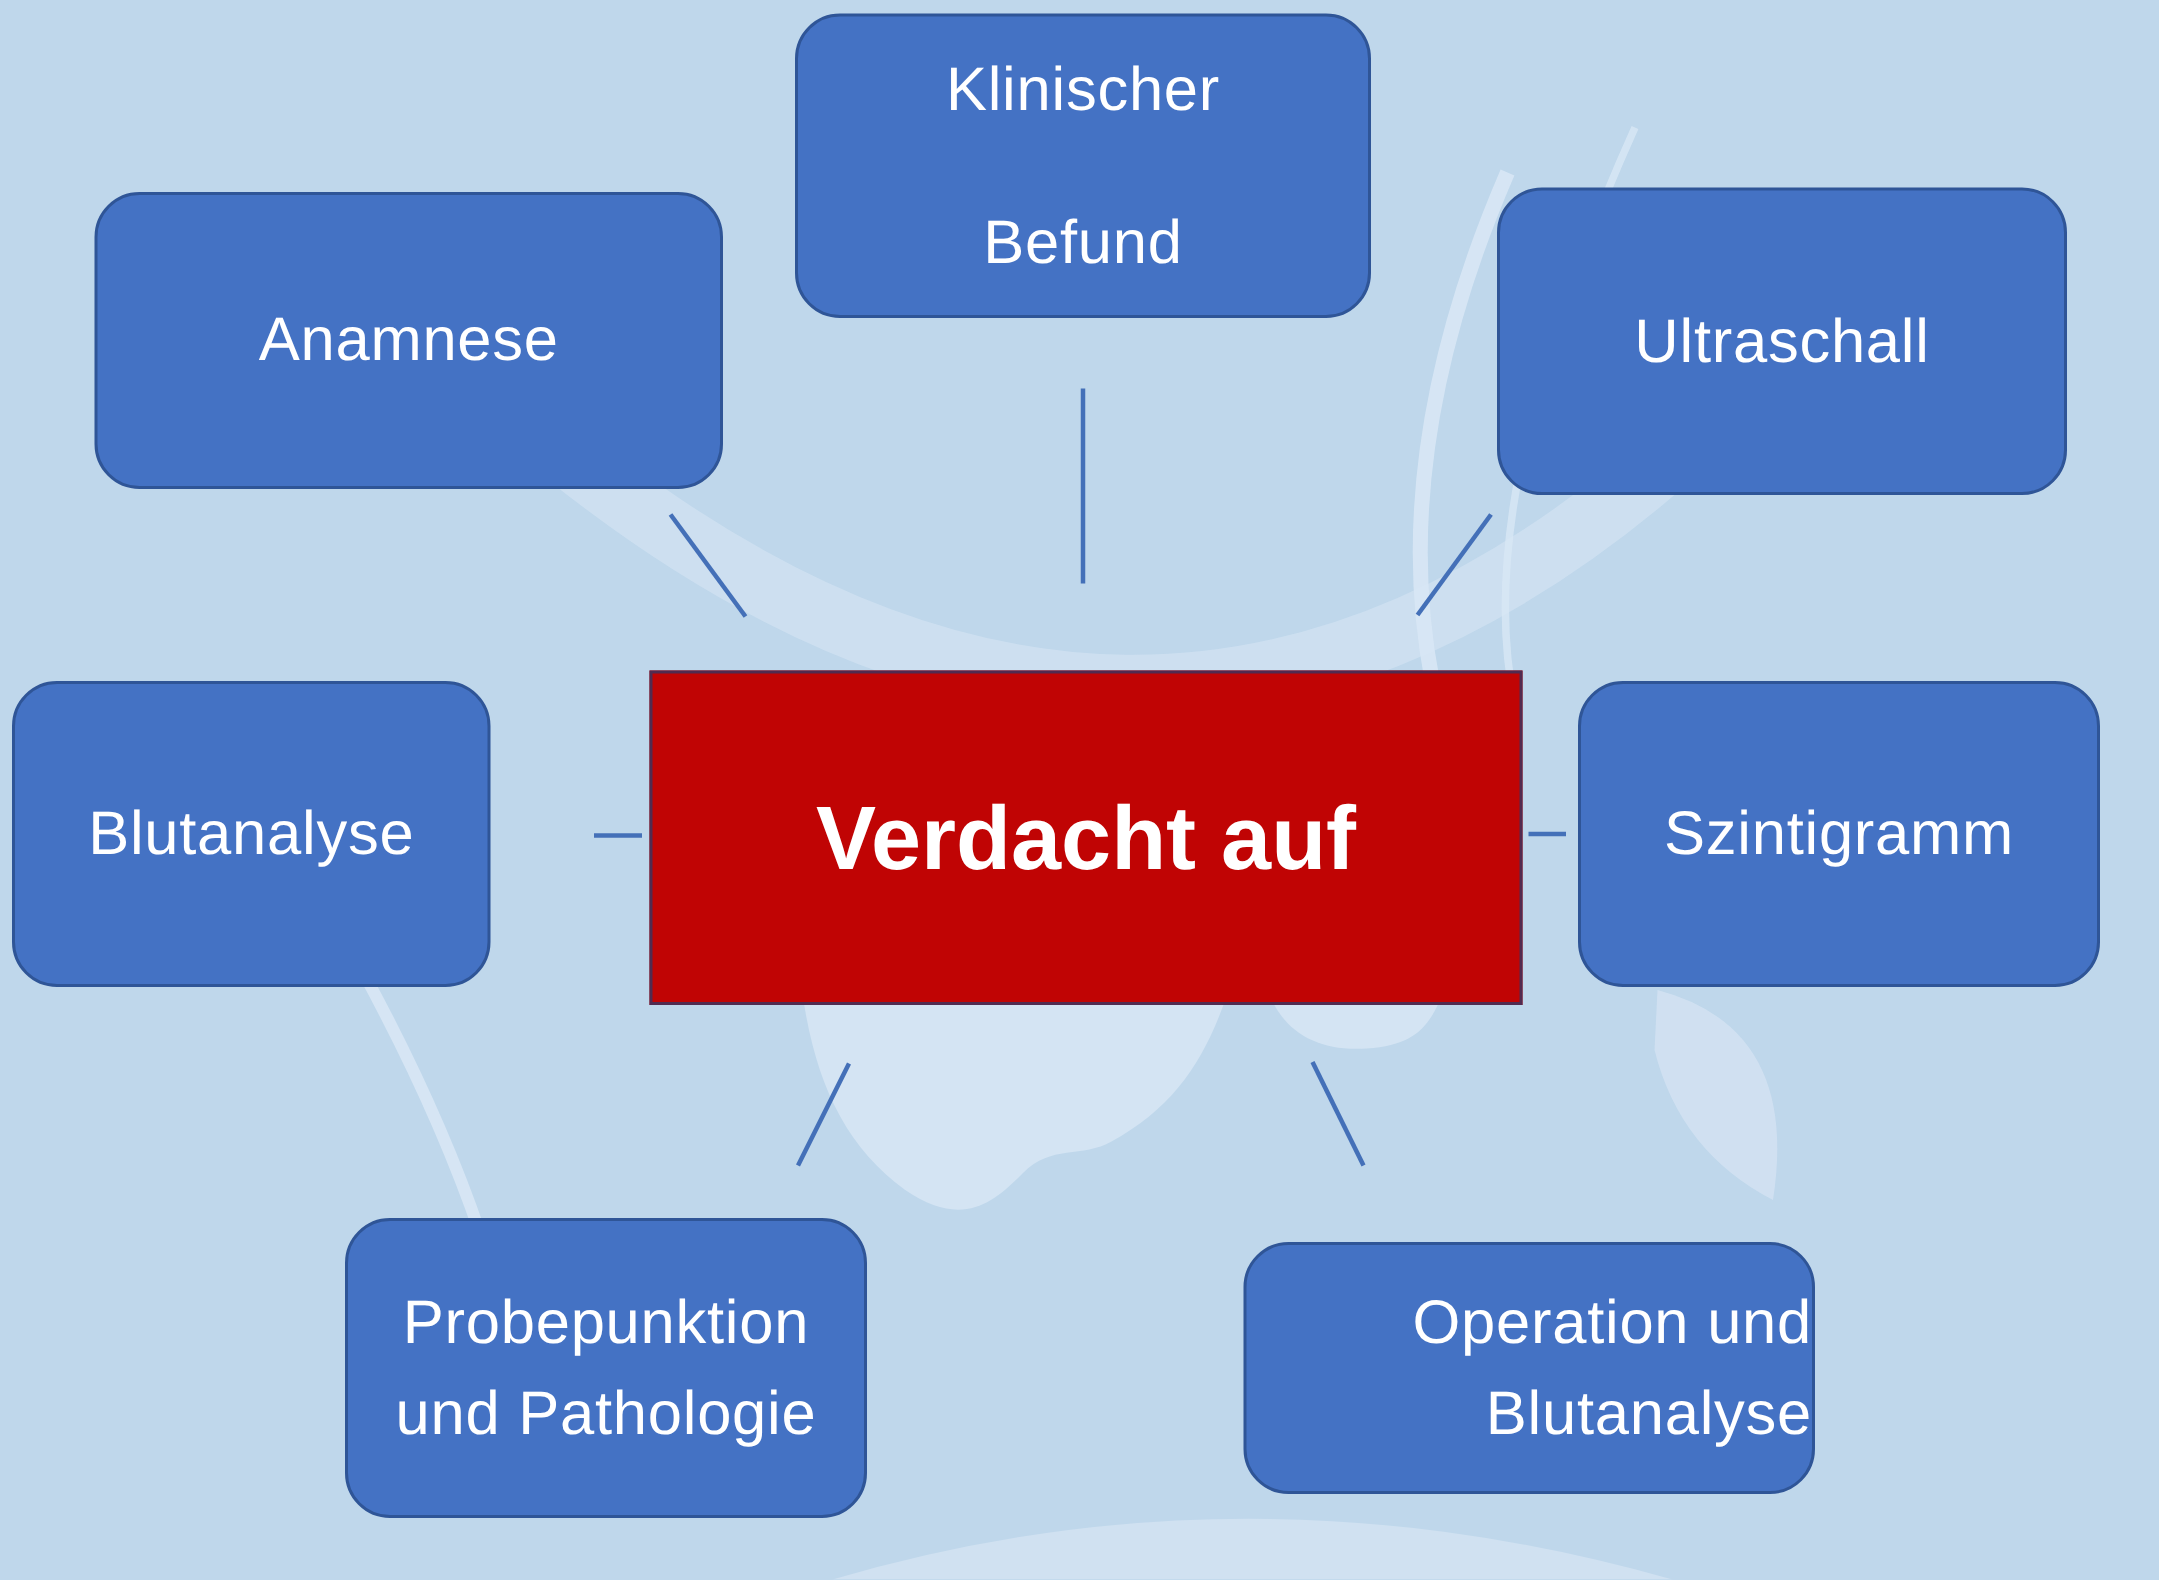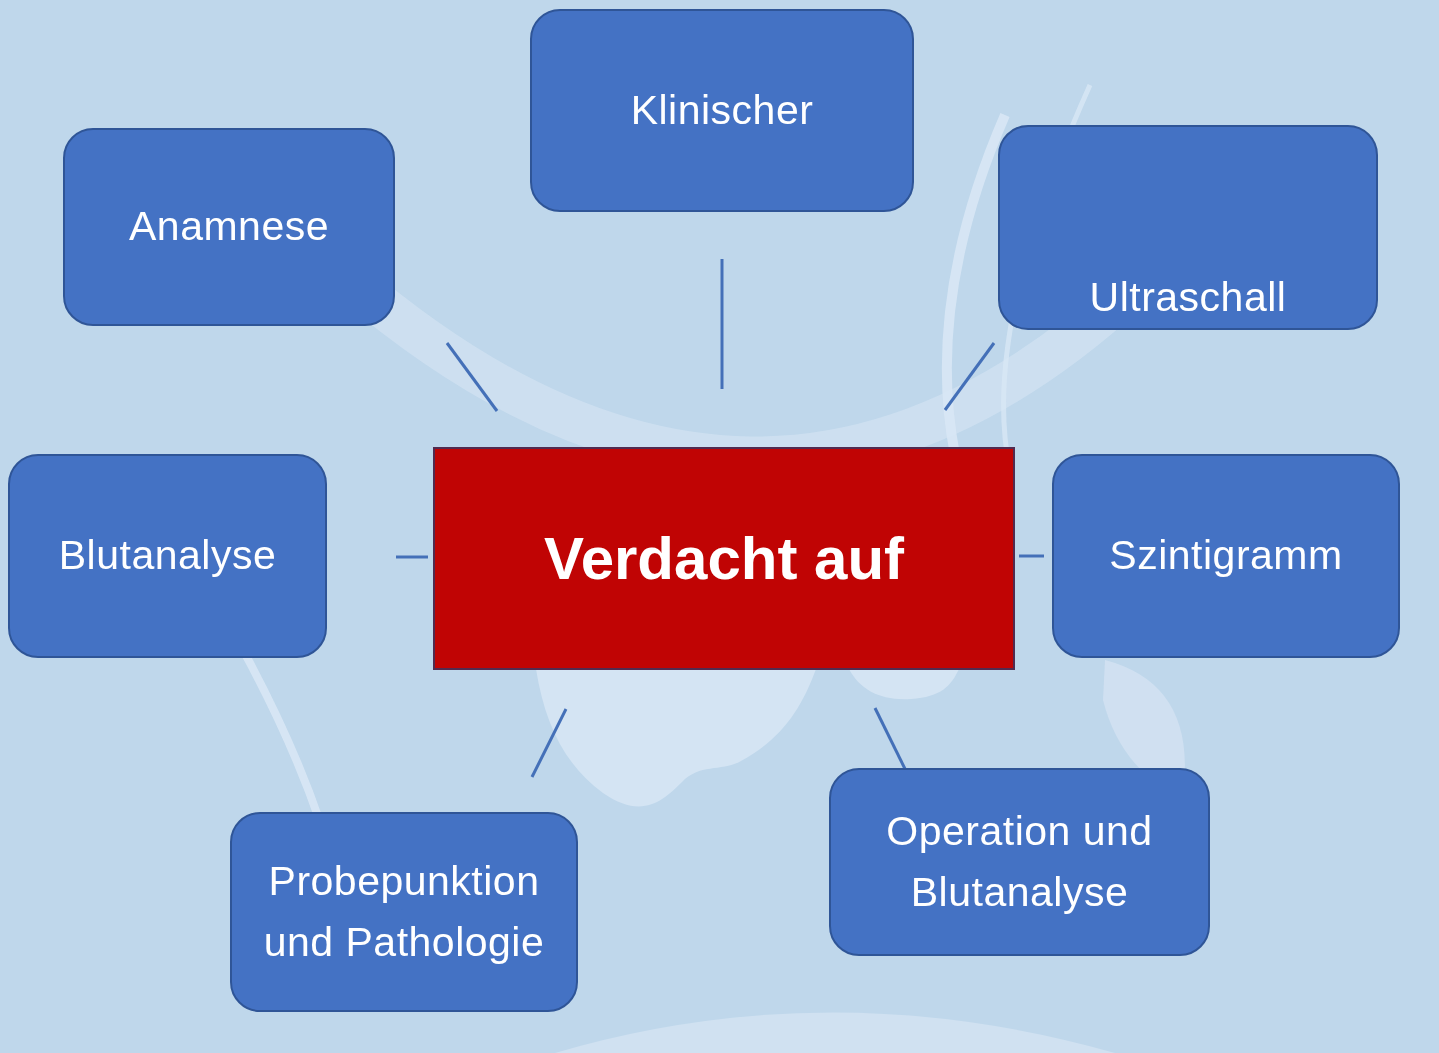--- a/index.html
+++ b/index.html
@@ -23,27 +23,27 @@
     box-sizing:border-box;
   }
   .node span{display:block;}
   .center-node{
     background:var(--center-fill,#c00404);
     border:2px solid var(--center-border,#512b50);
     border-radius:0;
     font-weight:bold;font-size:60px;line-height:1.72;letter-spacing:0;
   }
   
-  .n-anamnese      {left:63px;  top:128px; width:332px; height:198px;}
+  .n-anamnese      {left:63px;  top:128px; width:419px; height:198px;}
   .n-klinischer    {left:530px; top:9px;   width:384px; height:203px;gap:40px;}
-  .n-ultraschall   {left:998px; top:125px; width:380px; height:205px;justify-content:flex-end;}
+  .n-ultraschall   {left:998px; top:125px; width:380px; height:205px;}
   .n-blutanalyse   {left:8px;   top:454px; width:319px; height:204px;}
   .n-szintigramm   {left:1052px;top:454px; width:348px; height:204px;}
   .n-probepunktion {left:230px; top:812px; width:348px; height:200px;}
-  .n-operation     {left:829px; top:768px; width:381px; height:188px;}
+  .n-operation     {left:829px; top:828px; width:381px; height:168px;align-items:flex-end;}
   .n-center        {left:433px; top:447px; width:582px; height:223px;}
 </style>
 </head>
 <body>
 
 <svg id="watermark" viewBox="0 0 1439 1053" aria-hidden="true">
   <path d="M 350 280 Q 760 630 1130 290" fill="none" stroke="#cfe0f1" stroke-width="42" opacity="0.85"></path>
   <path d="M 1005 115 Q 925 300 955 455" fill="none" stroke="#d8e7f5" stroke-width="10" opacity="0.9"></path>
   <path d="M 1090 85 Q 980 330 1010 470" fill="none" stroke="#d8e7f5" stroke-width="5" opacity="0.8"></path>
   <path d="M 242 648 Q 292 740 320 822" fill="none" stroke="#d8e7f5" stroke-width="8" opacity="0.9"></path>
@@ -64,20 +64,21 @@
     <line x1="875" y1="708" x2="909" y2="777"></line>
   </g>
 </svg>
 
 <div class="node n-anamnese">
   <span>Anamnese</span>
 </div>
 
 <div class="node n-klinischer">
   <span>Klinischer</span>
+  <span>Befund</span>
 </div>
 
 <div class="node n-ultraschall">
   <span>Ultraschall</span>
 </div>
 
 <div class="node n-blutanalyse">
   <span>Blutanalyse</span>
 </div>
 

